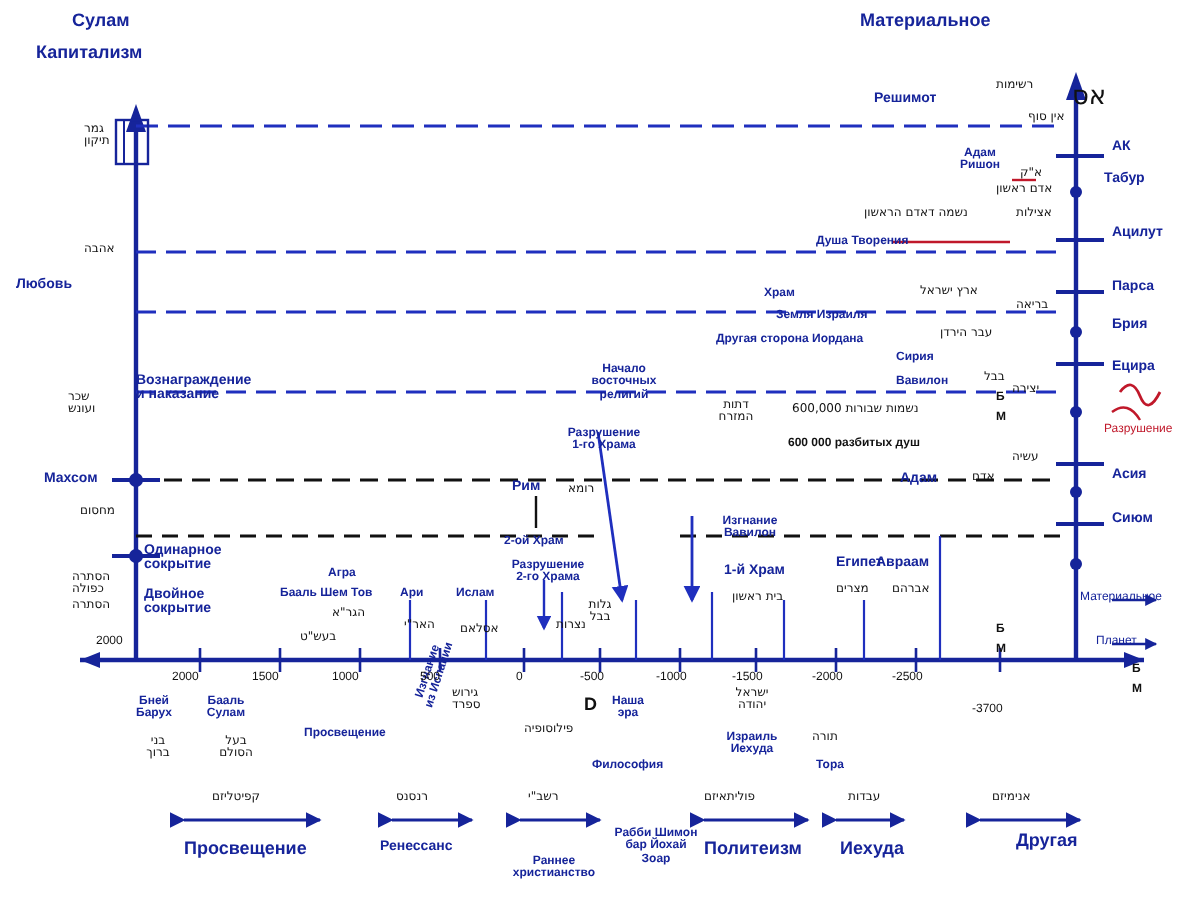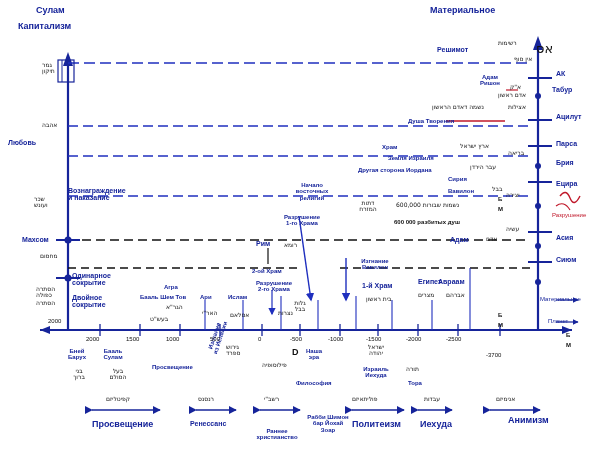--- a/index.html
+++ b/index.html
@@ -280,21 +280,21 @@
   <div class="lbl bk xs b" style="left:498px;top:322px;">М</div>
   <div class="lbl bk xs b" style="left:566px;top:332px;">Б</div>
   <div class="lbl bk xs b" style="left:566px;top:342px;">М</div>
 
   <div class="lbl nv md b" style="left:92px;top:420px;">Просвещение</div>
   <div class="lbl nv sm b" style="left:190px;top:420px;">Ренессанс</div>
   <div class="lbl nv xs b ctr" style="left:244px;top:428px;width:66px;">Раннее<br>христианство</div>
   <div class="lbl nv xs b ctr" style="left:296px;top:414px;width:64px;">Рабби Шимон<br>бар Йохай<br>Зоар</div>
   <div class="lbl nv md b" style="left:352px;top:420px;">Политеизм</div>
   <div class="lbl nv md b" style="left:420px;top:420px;">Иехуда</div>
-  <div class="lbl nv md b" style="left:508px;top:416px;">Анимизм</div>
+  <div class="lbl nv md b" style="left:508px;top:416px;">Другая</div>
 
   <div class="lbl bk hb xs" style="left:106px;top:396px;">קפיטליזם</div>
   <div class="lbl bk hb xs" style="left:198px;top:396px;">רנסנס</div>
   <div class="lbl bk hb xs" style="left:264px;top:396px;">רשב"י</div>
   <div class="lbl bk hb xs" style="left:352px;top:396px;">פוליתאיזם</div>
   <div class="lbl bk hb xs" style="left:424px;top:396px;">עבדות</div>
   <div class="lbl bk hb xs" style="left:496px;top:396px;">אנימיזם</div>
 
   <div class="lbl bk hb xs" style="left:42px;top:62px;">גמר<br>תיקון</div>
   <div class="lbl bk hb xs" style="left:36px;top:300px;">הסתרה</div>

